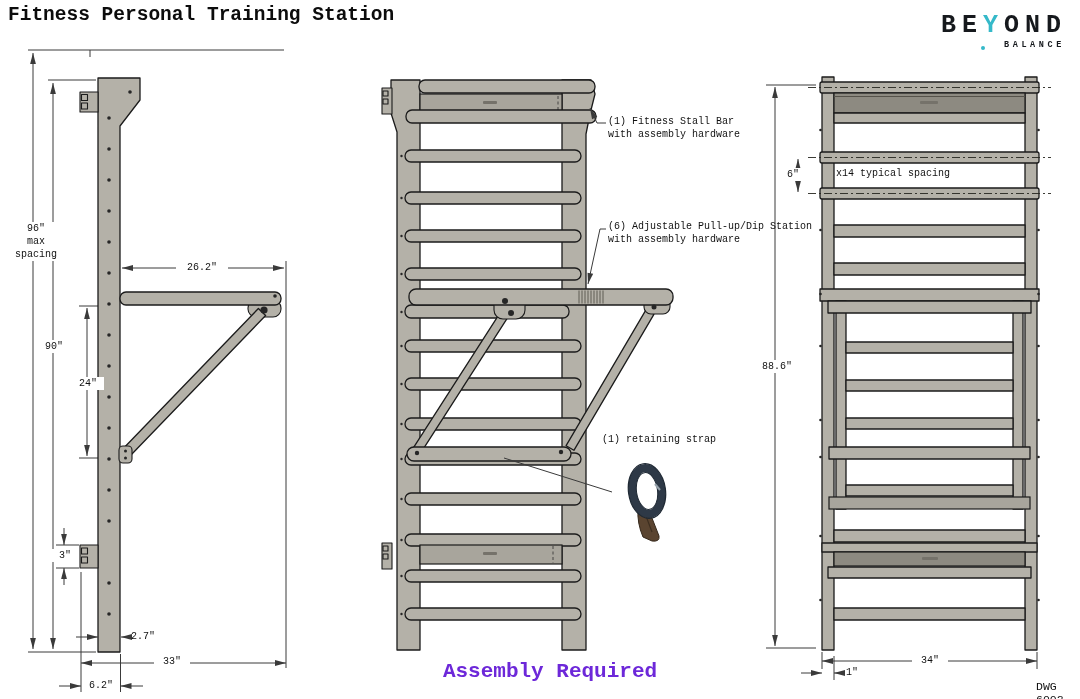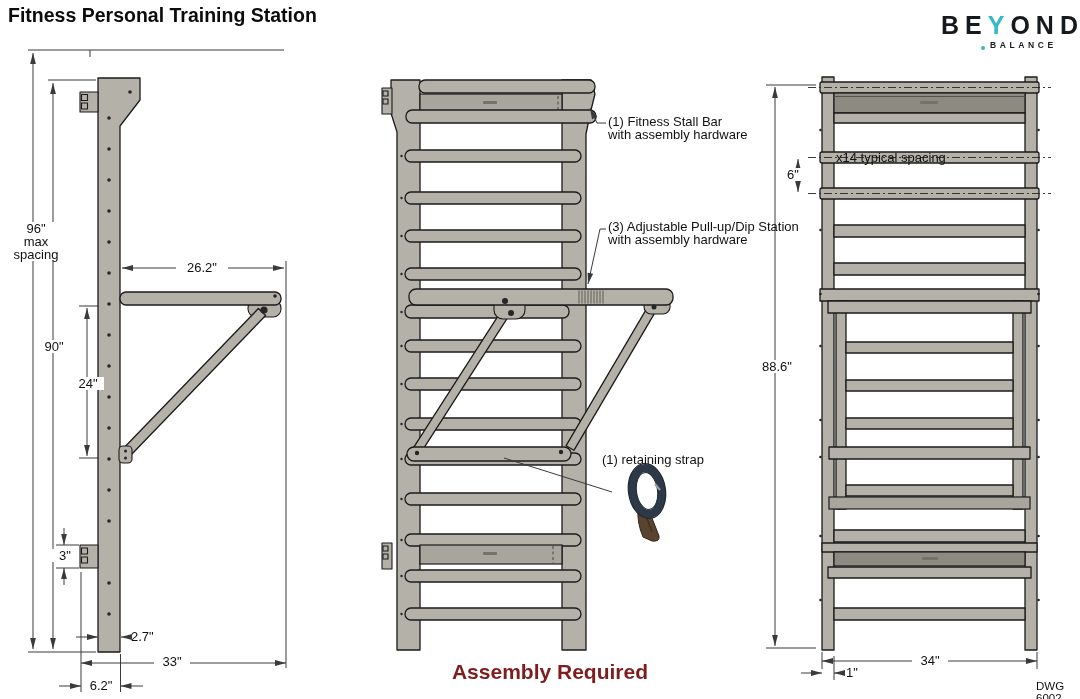--- a/index.html
+++ b/index.html
@@ -1,30 +1,30 @@
 <!DOCTYPE html>
 <html><head>
 <meta charset="utf-8">
 <style>
   html,body{margin:0;padding:0;background:#fff;}
   .canvas{position:relative;width:1080px;height:699px;background:#fff;
-          font-family:Liberation Sans, sans-serif;overflow:hidden;}
+          font-family:Liberation Mono, monospace;overflow:hidden;}
   .canvas svg{position:absolute;left:0;top:0;}
-  .lbl{position:absolute;font-size:13px;color:#111;line-height:13px;white-space:nowrap;}
+  .lbl{position:absolute;font-size:10px;color:#111;line-height:13px;white-space:nowrap;}
   .ctr{text-align:center;}
   .bgw{background:#fff;padding:0 2px;}
   .title{position:absolute;left:8px;top:4px;font-size:19.5px;font-weight:bold;color:#0c0c0c;}
   .assembly{position:absolute;left:430px;top:660px;width:240px;text-align:center;
-            font-size:21px;font-weight:bold;color:#7f1d1d;}
+            font-size:21px;font-weight:bold;color:#6d28d9;}
   .dwg{position:absolute;left:1012px;top:680px;font-size:11.5px;color:#111;margin-left:24px;}
   .logo{position:absolute;left:941px;top:11px;width:134px;}
   .logo-main{display:flex;font-size:25px;font-weight:bold;letter-spacing:6px;color:#16191d;}
   .logo-accent{color:#35b9c9;}
   .logo-sub{display:flex;align-items:flex-end;font-size:8.5px;font-weight:bold;
-            letter-spacing:3.6px;color:#16191d;margin-top:0;padding-left:40px;}
+            letter-spacing:3.6px;color:#16191d;margin-top:0;padding-left:40px;gap:14px;}
   .logo-dot{width:4px;height:4px;border-radius:50%;background:#35b9c9;margin-right:5px;flex:none;}
   .st{fill:#b4b1a8;stroke:#1b1b1b;stroke-width:1.3;stroke-linejoin:round;}
   .stThin{fill:#b4b1a8;stroke:#1b1b1b;stroke-width:1.1;stroke-linejoin:round;}
   .stD{fill:#8d8a81;stroke:#1b1b1b;stroke-width:1.2;}
   .stM{fill:#a8a59c;stroke:#1b1b1b;stroke-width:1.2;}
   .dim{stroke:#3a3a3a;stroke-width:1;fill:none;}
   .dsh{stroke:#26261f;stroke-width:0.9;fill:none;stroke-dasharray:8 3 2 3;}
   .hid{stroke:#3a3a3a;stroke-width:0.9;fill:none;stroke-dasharray:3 2.5;}
   .dot{fill:#262626;stroke:none;}
   .mark{fill:#75726a;stroke:none;}
@@ -291,26 +291,26 @@
   <div class="lbl ctr bgw" style="left:51px;top:549px;width:24px;">3"</div>
   <div class="lbl" style="left:131px;top:630px;">2.7"</div>
   <div class="lbl ctr bgw" style="left:154px;top:655px;width:32px;">33"</div>
   <div class="lbl ctr" style="left:82px;top:679px;width:38px;">6.2"</div>
 
   <div class="lbl" style="left:608px;top:115px;">
     <div>(1) Fitness Stall Bar</div>
     <div>with assembly hardware</div>
   </div>
   <div class="lbl" style="left:608px;top:220px;">
-    <div>(3) Adjustable Pull-up/Dip Station</div>
+    <div>(6) Adjustable Pull-up/Dip Station</div>
     <div>with assembly hardware</div>
   </div>
-  <div class="lbl" style="left:602px;top:453px;">(1) retaining strap</div>
+  <div class="lbl" style="left:602px;top:433px;">(1) retaining strap</div>
 
   <div class="lbl ctr bgw" style="left:755px;top:360px;width:40px;">88.6"</div>
   <div class="lbl ctr bgw" style="left:783px;top:168px;width:16px;">6"</div>
-  <div class="lbl" style="left:836px;top:151px;">x14 typical spacing</div>
+  <div class="lbl" style="left:836px;top:167px;">x14 typical spacing</div>
   <div class="lbl ctr bgw" style="left:912px;top:654px;width:32px;">34"</div>
   <div class="lbl" style="left:846px;top:666px;">1"</div>
 
   <div class="assembly">Assembly Required</div>
   <div class="dwg">DWG 6002</div>
 </div>
 
 </body></html>

